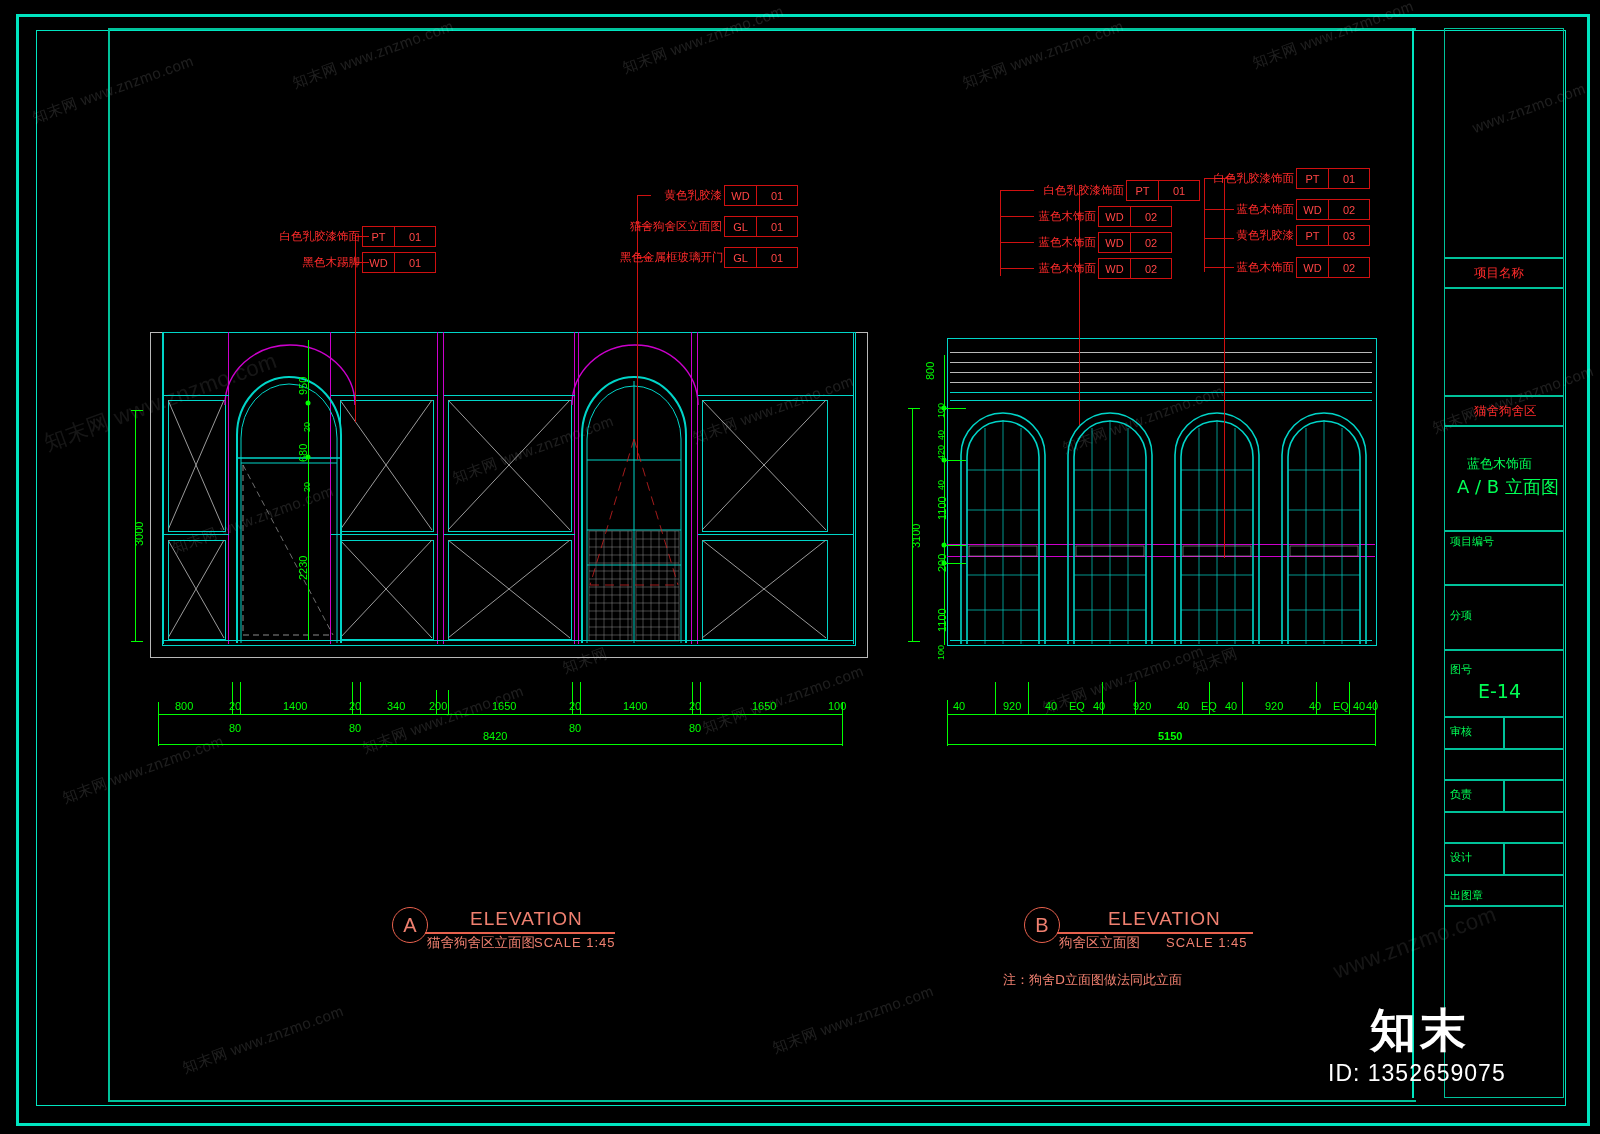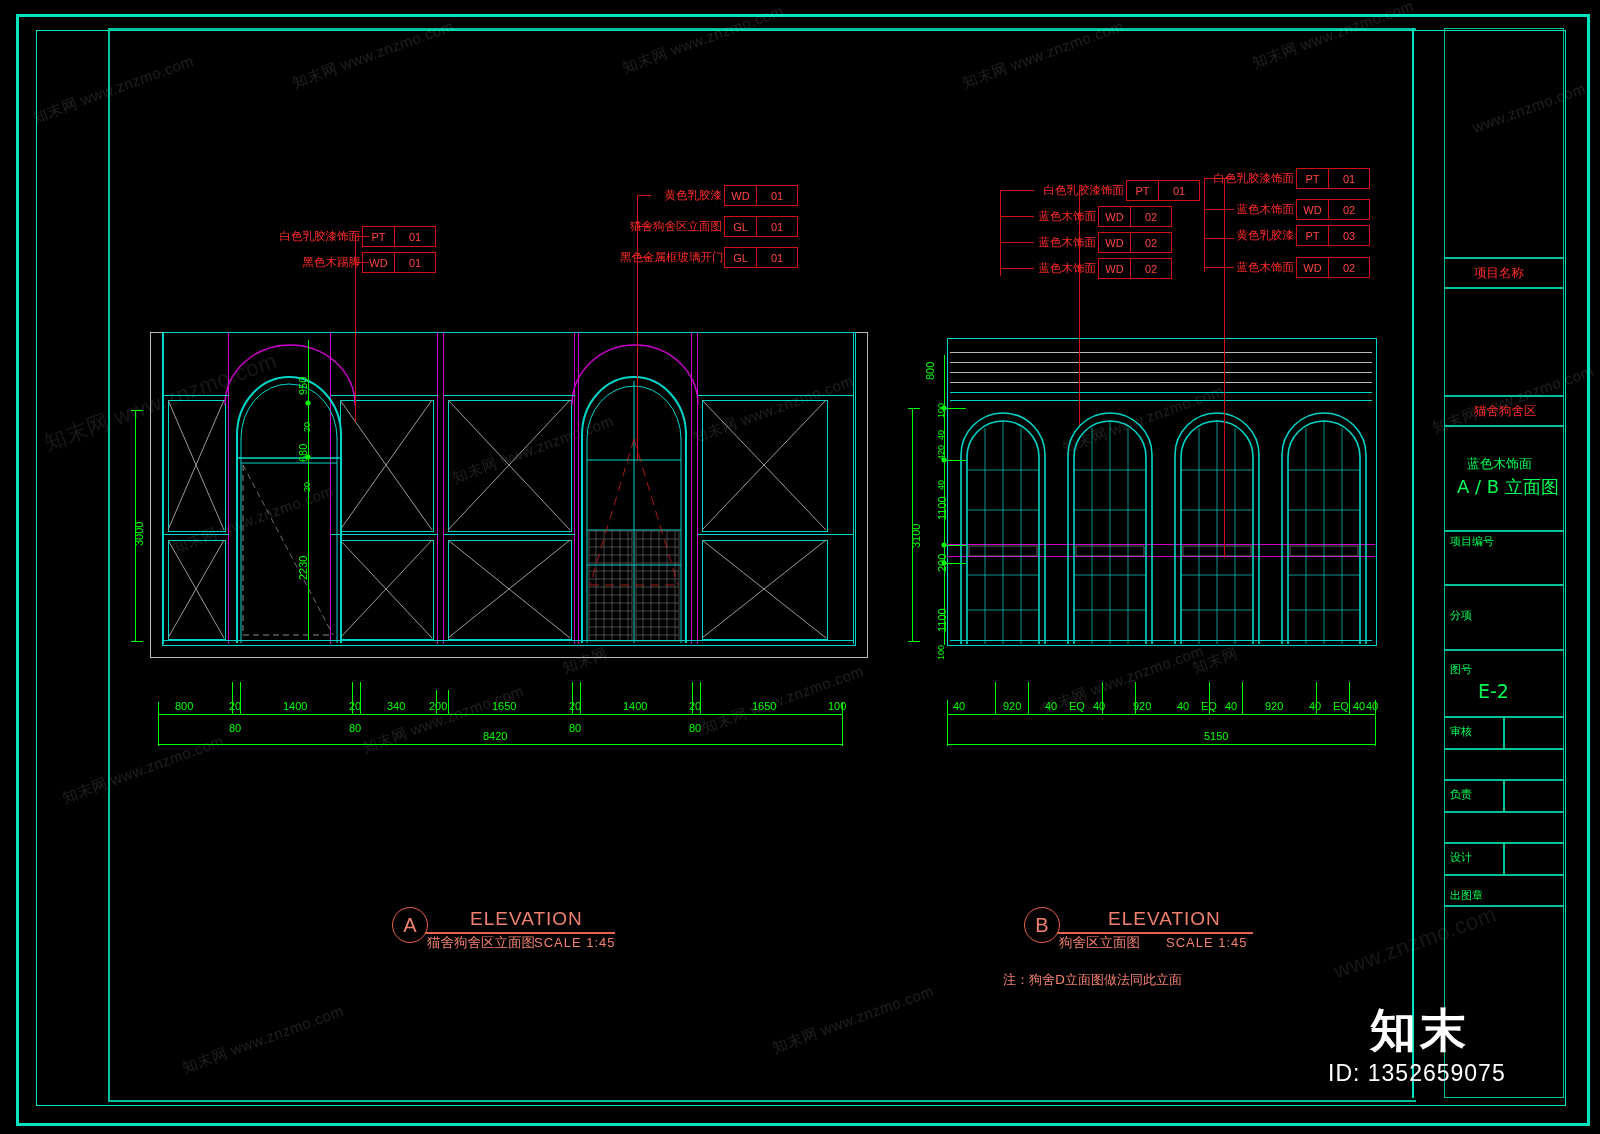--- a/index.html
+++ b/index.html
@@ -516,21 +516,21 @@
 <div class="dimtxt" style="left:1133px;top:700px;">920</div>
 <div class="dimtxt" style="left:1177px;top:700px;">40</div>
 <div class="dimtxt" style="left:1201px;top:700px;">EQ</div>
 <div class="dimtxt" style="left:1225px;top:700px;">40</div>
 <div class="dimtxt" style="left:1265px;top:700px;">920</div>
 <div class="dimtxt" style="left:1309px;top:700px;">40</div>
 <div class="dimtxt" style="left:1333px;top:700px;">EQ</div>
 <div class="dimtxt" style="left:1353px;top:700px;">40</div>
 <div class="dimtxt" style="left:1290px;top:700px;opacity:0;">920</div>
 <div class="dimtxt" style="left:1366px;top:700px;">40</div>
-<div class="dimtxt" style="left:1204px;top:730px;">5150</div>
+<div class="dimtxt" style="left:1158px;top:730px;font-weight:bold;">5150</div>
 
 <div class="cap-circle" style="left:392px;top:907px;">A</div>
 <div class="cap-en" style="left:470px;top:908px;">ELEVATION</div>
 <div class="cap-rule" style="left:425px;top:932px;width:190px;"></div>
 <div class="cap-cn" style="left:427px;top:934px;">猫舍狗舍区立面图</div>
 <div class="cap-scale" style="left:534px;top:935px;">SCALE  1:45</div>
 
 <div class="cap-circle" style="left:1024px;top:907px;">B</div>
 <div class="cap-en" style="left:1108px;top:908px;">ELEVATION</div>
 <div class="cap-rule" style="left:1057px;top:932px;width:196px;"></div>
@@ -547,21 +547,21 @@
 <div class="tb-cell" style="left:1444px;top:426px;width:120px;height:105px;"></div>
 <div class="tb-val-grn" style="left:1467px;top:455px;font-size:13px;">蓝色木饰面</div>
 <div class="tb-val-grn" style="left:1457px;top:475px;font-size:18px;">A / B 立面图</div>
 
 <div class="tb-cell" style="left:1444px;top:531px;width:120px;height:54px;"></div>
 <div class="tb-label-grn" style="left:1450px;top:534px;">项目编号</div>
 <div class="tb-cell" style="left:1444px;top:585px;width:120px;height:65px;"></div>
 <div class="tb-label-grn" style="left:1450px;top:608px;">分项</div>
 <div class="tb-cell" style="left:1444px;top:650px;width:120px;height:67px;"></div>
 <div class="tb-label-grn" style="left:1450px;top:662px;">图号</div>
-<div class="tb-val-grn" style="left:1478px;top:680px;font-size:19px;">E-2</div>
+<div class="tb-val-grn" style="left:1478px;top:680px;font-size:19px;">E-14</div>
 
 <div class="tb-cell" style="left:1444px;top:717px;width:60px;height:32px;"></div>
 <div class="tb-cell" style="left:1504px;top:717px;width:60px;height:32px;"></div>
 <div class="tb-label-grn" style="left:1450px;top:724px;">审核</div>
 <div class="tb-cell" style="left:1444px;top:749px;width:120px;height:31px;"></div>
 
 <div class="tb-cell" style="left:1444px;top:780px;width:60px;height:32px;"></div>
 <div class="tb-cell" style="left:1504px;top:780px;width:60px;height:32px;"></div>
 <div class="tb-label-grn" style="left:1450px;top:787px;">负责</div>
 <div class="tb-cell" style="left:1444px;top:812px;width:120px;height:31px;"></div>

